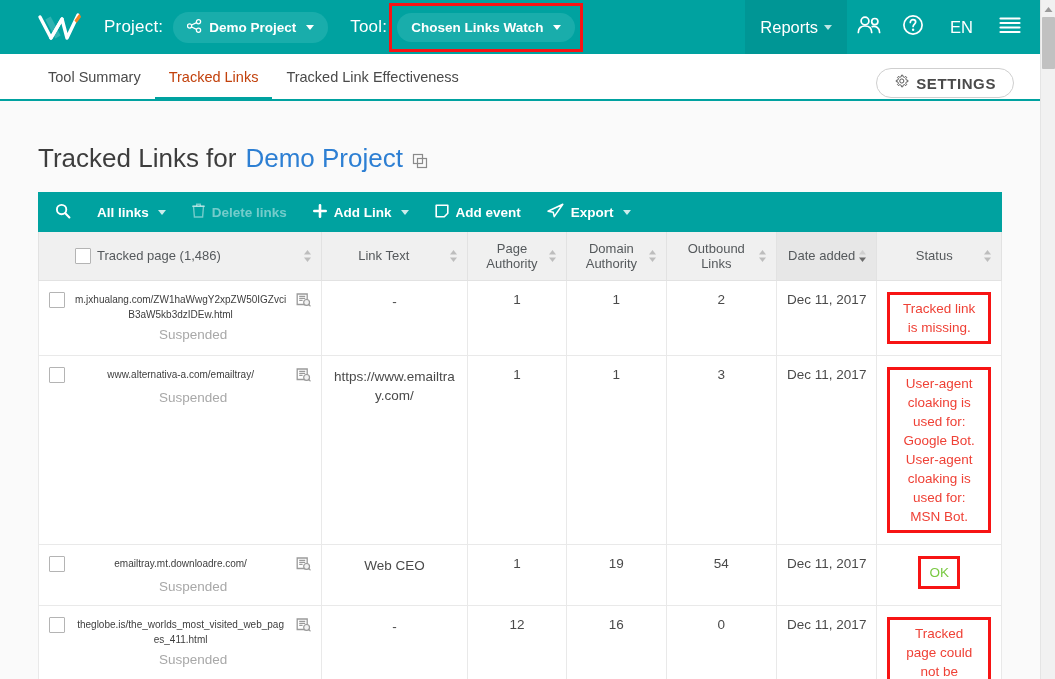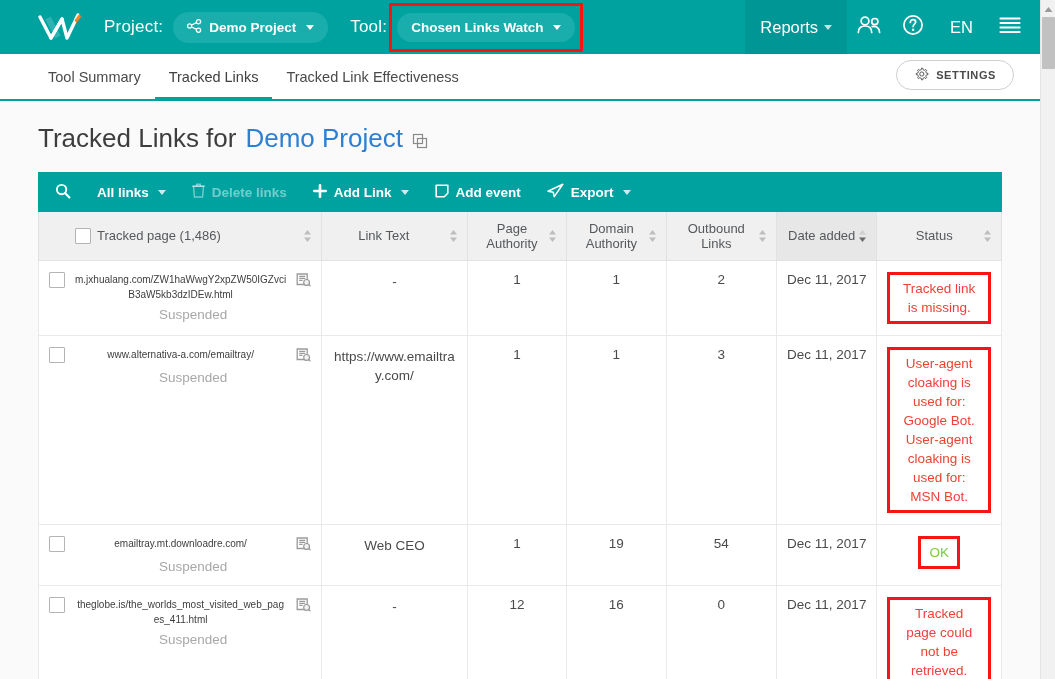--- a/index.html
+++ b/index.html
@@ -57,37 +57,37 @@
 
   
   .tabstrip {
     height: 47px; background: #ffffff; display: flex; align-items: stretch;
     padding-left: 34px; border-bottom: 2px solid #00a2a0; position: relative;
   }
   .tab {
     display: flex; align-items: center; padding: 0 14px; font-size: 14.5px;
     color: #4a4a4a; cursor: pointer; position: relative; white-space: nowrap;
   }
-  .tab.active { color: #404040; }
+  .tab.active { color: #c2410c; }
   .tab.active::after {
     content: ""; position: absolute; left: 0; right: 0; bottom: -2px; height: 4px;
     background: #00a2a0;
   }
   .settings-btn {
-    position: absolute; right: 26px; top: 6px;
+    position: absolute; right: 26px; top: 14px;
     border: 1px solid #cfcfcf; border-radius: 17px; background: #fff;
     height: 30px; padding: 0 17px; display: flex; align-items: center; gap: 7px;
-    font-size: 11px; font-weight: bold; letter-spacing: .6px; color: #4a4a4a; cursor: pointer;
+    font-size: 15px; font-weight: bold; letter-spacing: .6px; color: #4a4a4a; cursor: pointer;
   }
 
   
   .content { padding: 0 38px; background: #fafafa; height: 580px; }
   .page-title {
     font-size: 26px; font-weight: normal; color: #3d3d3d;
-    padding-top: 22px; padding-bottom: 18px; display: flex; align-items: baseline; gap: 9px;
+    padding-top: 42px; padding-bottom: 18px; display: flex; align-items: baseline; gap: 9px;
     white-space: nowrap;
   }
   .page-title .proj { color: #2d7fd3; }
 
   .toolbar {
     background: #00a2a0; height: 40px; display: flex; align-items: center;
     color: #fff; font-size: 13.5px; font-weight: bold; padding-left: 4px;
   }
   .tb-btn {
     display: flex; align-items: center; gap: 7px; padding: 0 13px; height: 100%;

